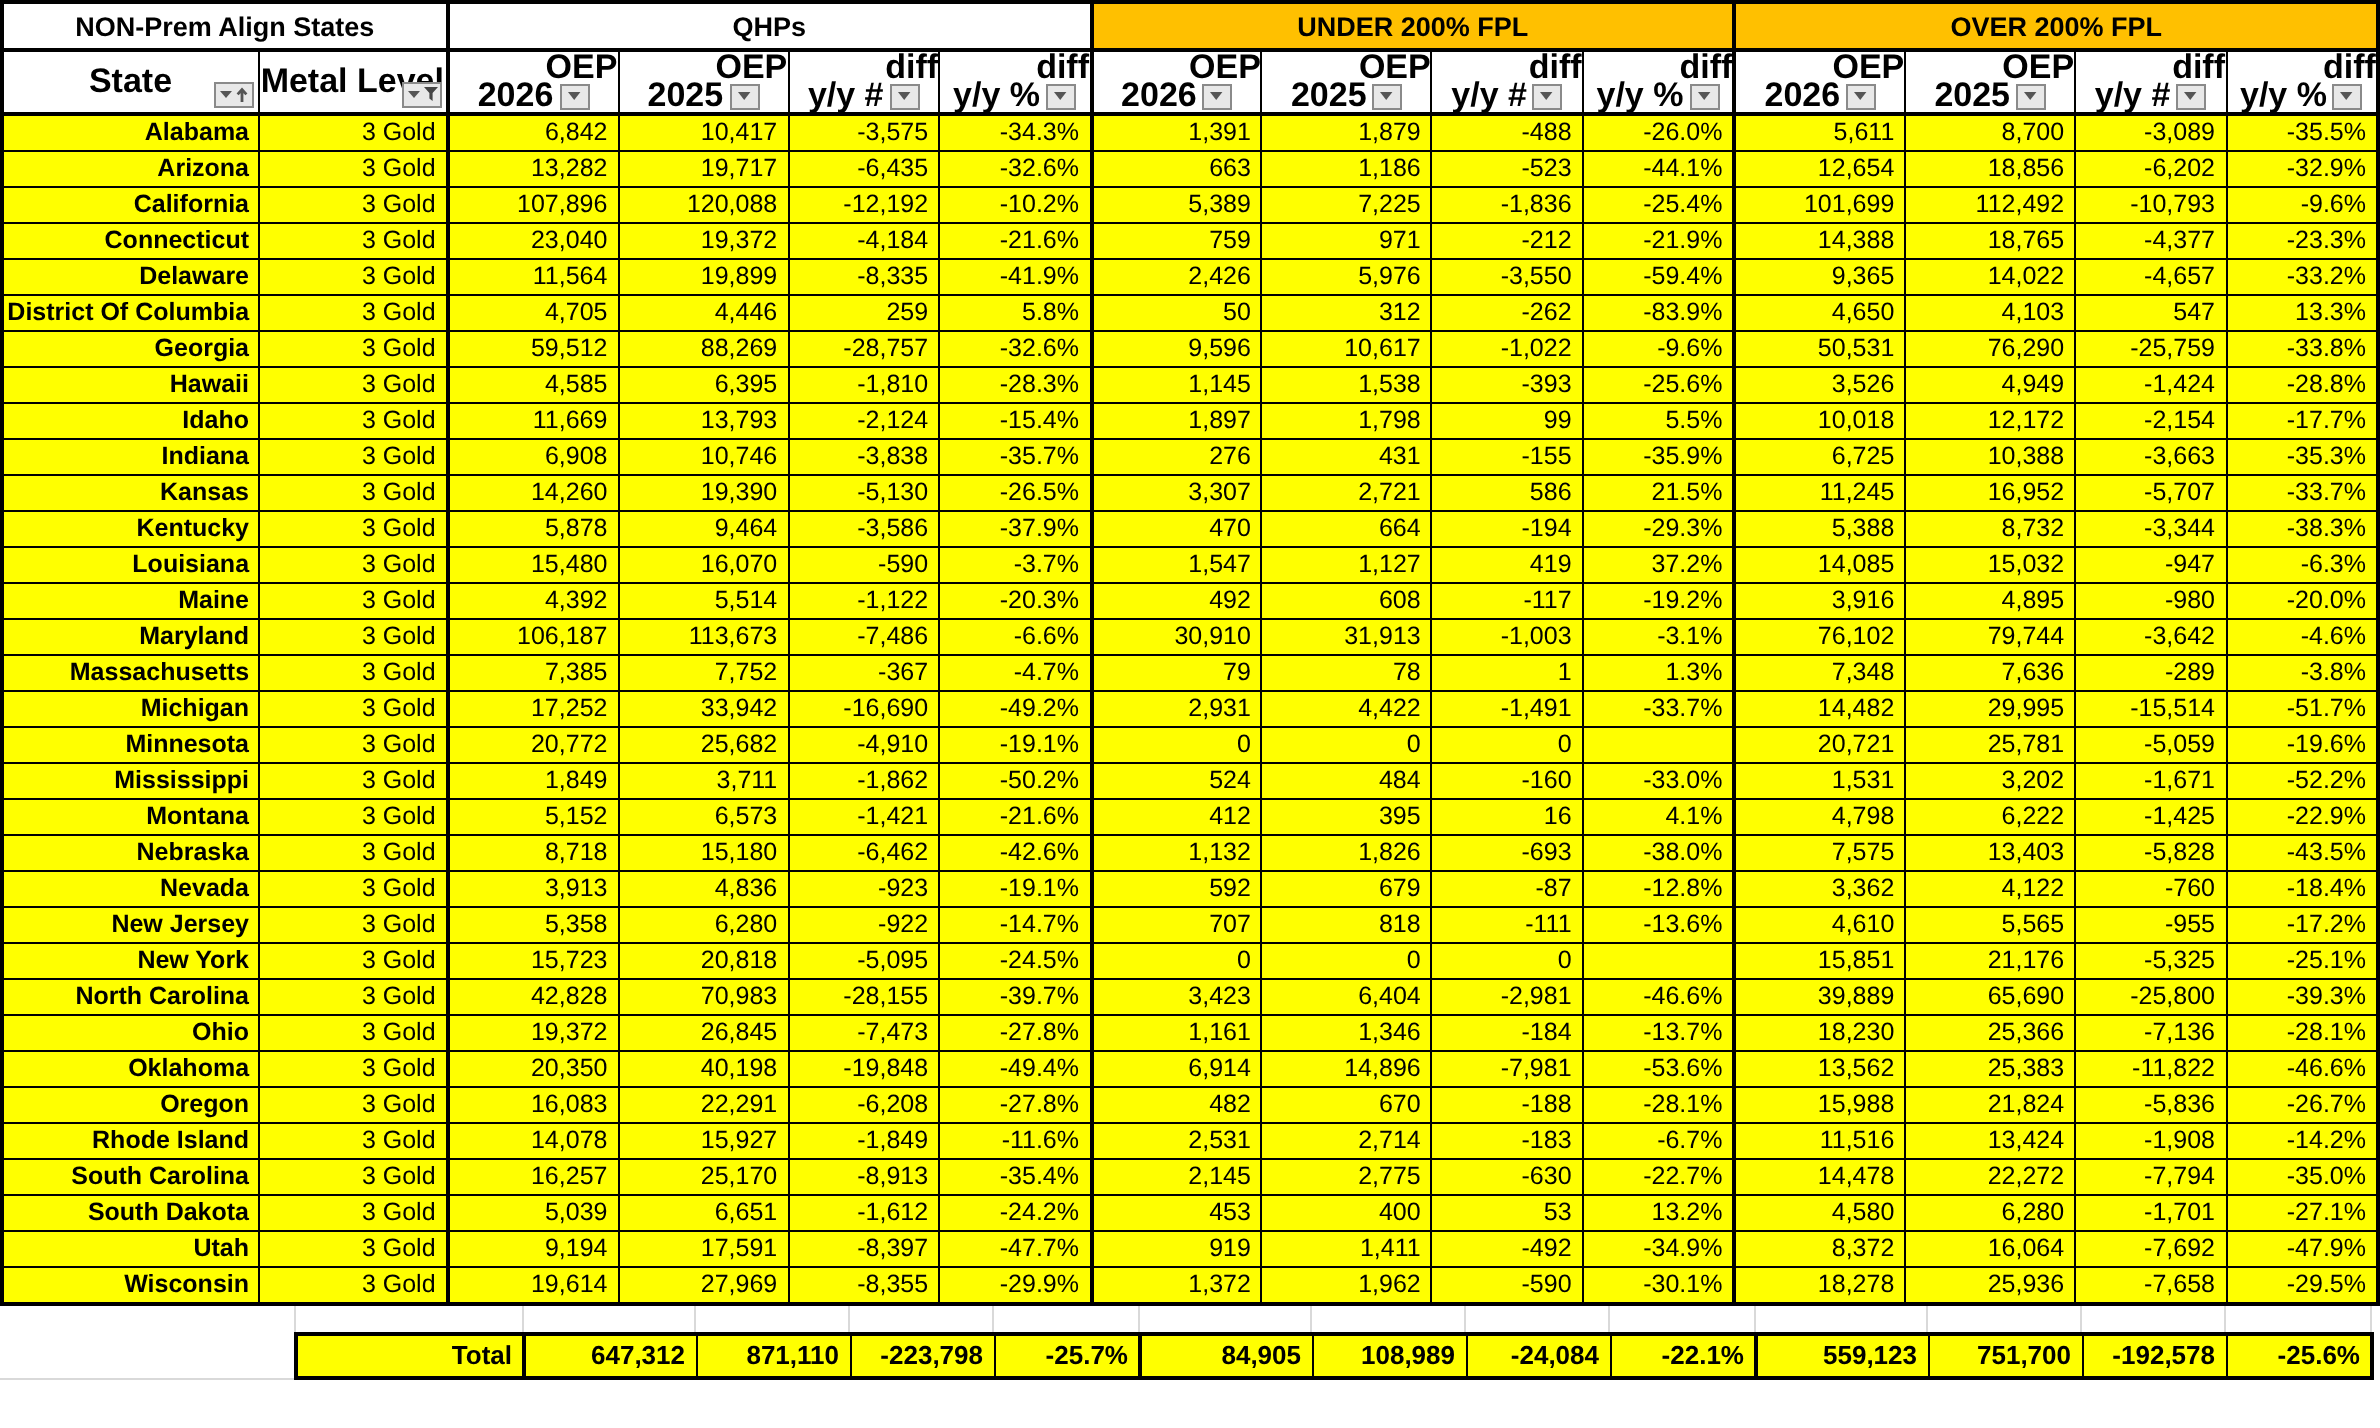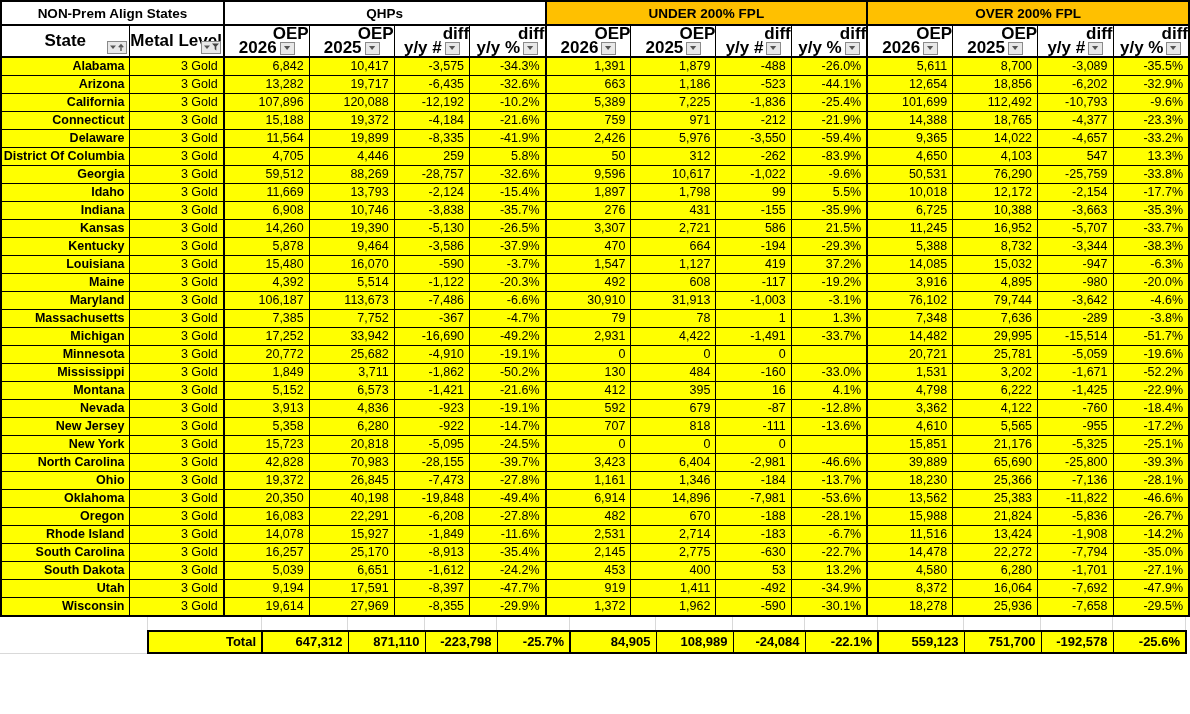--- a/index.html
+++ b/index.html
@@ -279,21 +279,21 @@
           <td class="num">-1,836</td>
           <td class="num br2">-25.4%</td>
           <td class="num">101,699</td>
           <td class="num">112,492</td>
           <td class="num">-10,793</td>
           <td class="num br2">-9.6%</td>
         </tr>
         <tr>
           <td class="state bl2">Connecticut</td>
           <td class="metal br2">3 Gold</td>
-          <td class="num">15,188</td>
+          <td class="num">23,040</td>
           <td class="num">19,372</td>
           <td class="num">-4,184</td>
           <td class="num br2">-21.6%</td>
           <td class="num">759</td>
           <td class="num">971</td>
           <td class="num">-212</td>
           <td class="num br2">-21.9%</td>
           <td class="num">14,388</td>
           <td class="num">18,765</td>
           <td class="num">-4,377</td>
@@ -341,20 +341,36 @@
           <td class="num">9,596</td>
           <td class="num">10,617</td>
           <td class="num">-1,022</td>
           <td class="num br2">-9.6%</td>
           <td class="num">50,531</td>
           <td class="num">76,290</td>
           <td class="num">-25,759</td>
           <td class="num br2">-33.8%</td>
         </tr>
         <tr>
+          <td class="state bl2">Hawaii</td>
+          <td class="metal br2">3 Gold</td>
+          <td class="num">4,585</td>
+          <td class="num">6,395</td>
+          <td class="num">-1,810</td>
+          <td class="num br2">-28.3%</td>
+          <td class="num">1,145</td>
+          <td class="num">1,538</td>
+          <td class="num">-393</td>
+          <td class="num br2">-25.6%</td>
+          <td class="num">3,526</td>
+          <td class="num">4,949</td>
+          <td class="num">-1,424</td>
+          <td class="num br2">-28.8%</td>
+        </tr>
+        <tr>
           <td class="state bl2">Idaho</td>
           <td class="metal br2">3 Gold</td>
           <td class="num">11,669</td>
           <td class="num">13,793</td>
           <td class="num">-2,124</td>
           <td class="num br2">-15.4%</td>
           <td class="num">1,897</td>
           <td class="num">1,798</td>
           <td class="num">99</td>
           <td class="num br2">5.5%</td>
@@ -507,21 +523,21 @@
           <td class="num">-5,059</td>
           <td class="num br2">-19.6%</td>
         </tr>
         <tr>
           <td class="state bl2">Mississippi</td>
           <td class="metal br2">3 Gold</td>
           <td class="num">1,849</td>
           <td class="num">3,711</td>
           <td class="num">-1,862</td>
           <td class="num br2">-50.2%</td>
-          <td class="num">130</td>
+          <td class="num">524</td>
           <td class="num">484</td>
           <td class="num">-160</td>
           <td class="num br2">-33.0%</td>
           <td class="num">1,531</td>
           <td class="num">3,202</td>
           <td class="num">-1,671</td>
           <td class="num br2">-52.2%</td>
         </tr>
         <tr>
           <td class="state bl2">Montana</td>
@@ -531,20 +547,36 @@
           <td class="num">-1,421</td>
           <td class="num br2">-21.6%</td>
           <td class="num">412</td>
           <td class="num">395</td>
           <td class="num">16</td>
           <td class="num br2">4.1%</td>
           <td class="num">4,798</td>
           <td class="num">6,222</td>
           <td class="num">-1,425</td>
           <td class="num br2">-22.9%</td>
+        </tr>
+        <tr>
+          <td class="state bl2">Nebraska</td>
+          <td class="metal br2">3 Gold</td>
+          <td class="num">8,718</td>
+          <td class="num">15,180</td>
+          <td class="num">-6,462</td>
+          <td class="num br2">-42.6%</td>
+          <td class="num">1,132</td>
+          <td class="num">1,826</td>
+          <td class="num">-693</td>
+          <td class="num br2">-38.0%</td>
+          <td class="num">7,575</td>
+          <td class="num">13,403</td>
+          <td class="num">-5,828</td>
+          <td class="num br2">-43.5%</td>
         </tr>
         <tr>
           <td class="state bl2">Nevada</td>
           <td class="metal br2">3 Gold</td>
           <td class="num">3,913</td>
           <td class="num">4,836</td>
           <td class="num">-923</td>
           <td class="num br2">-19.1%</td>
           <td class="num">592</td>
           <td class="num">679</td>

